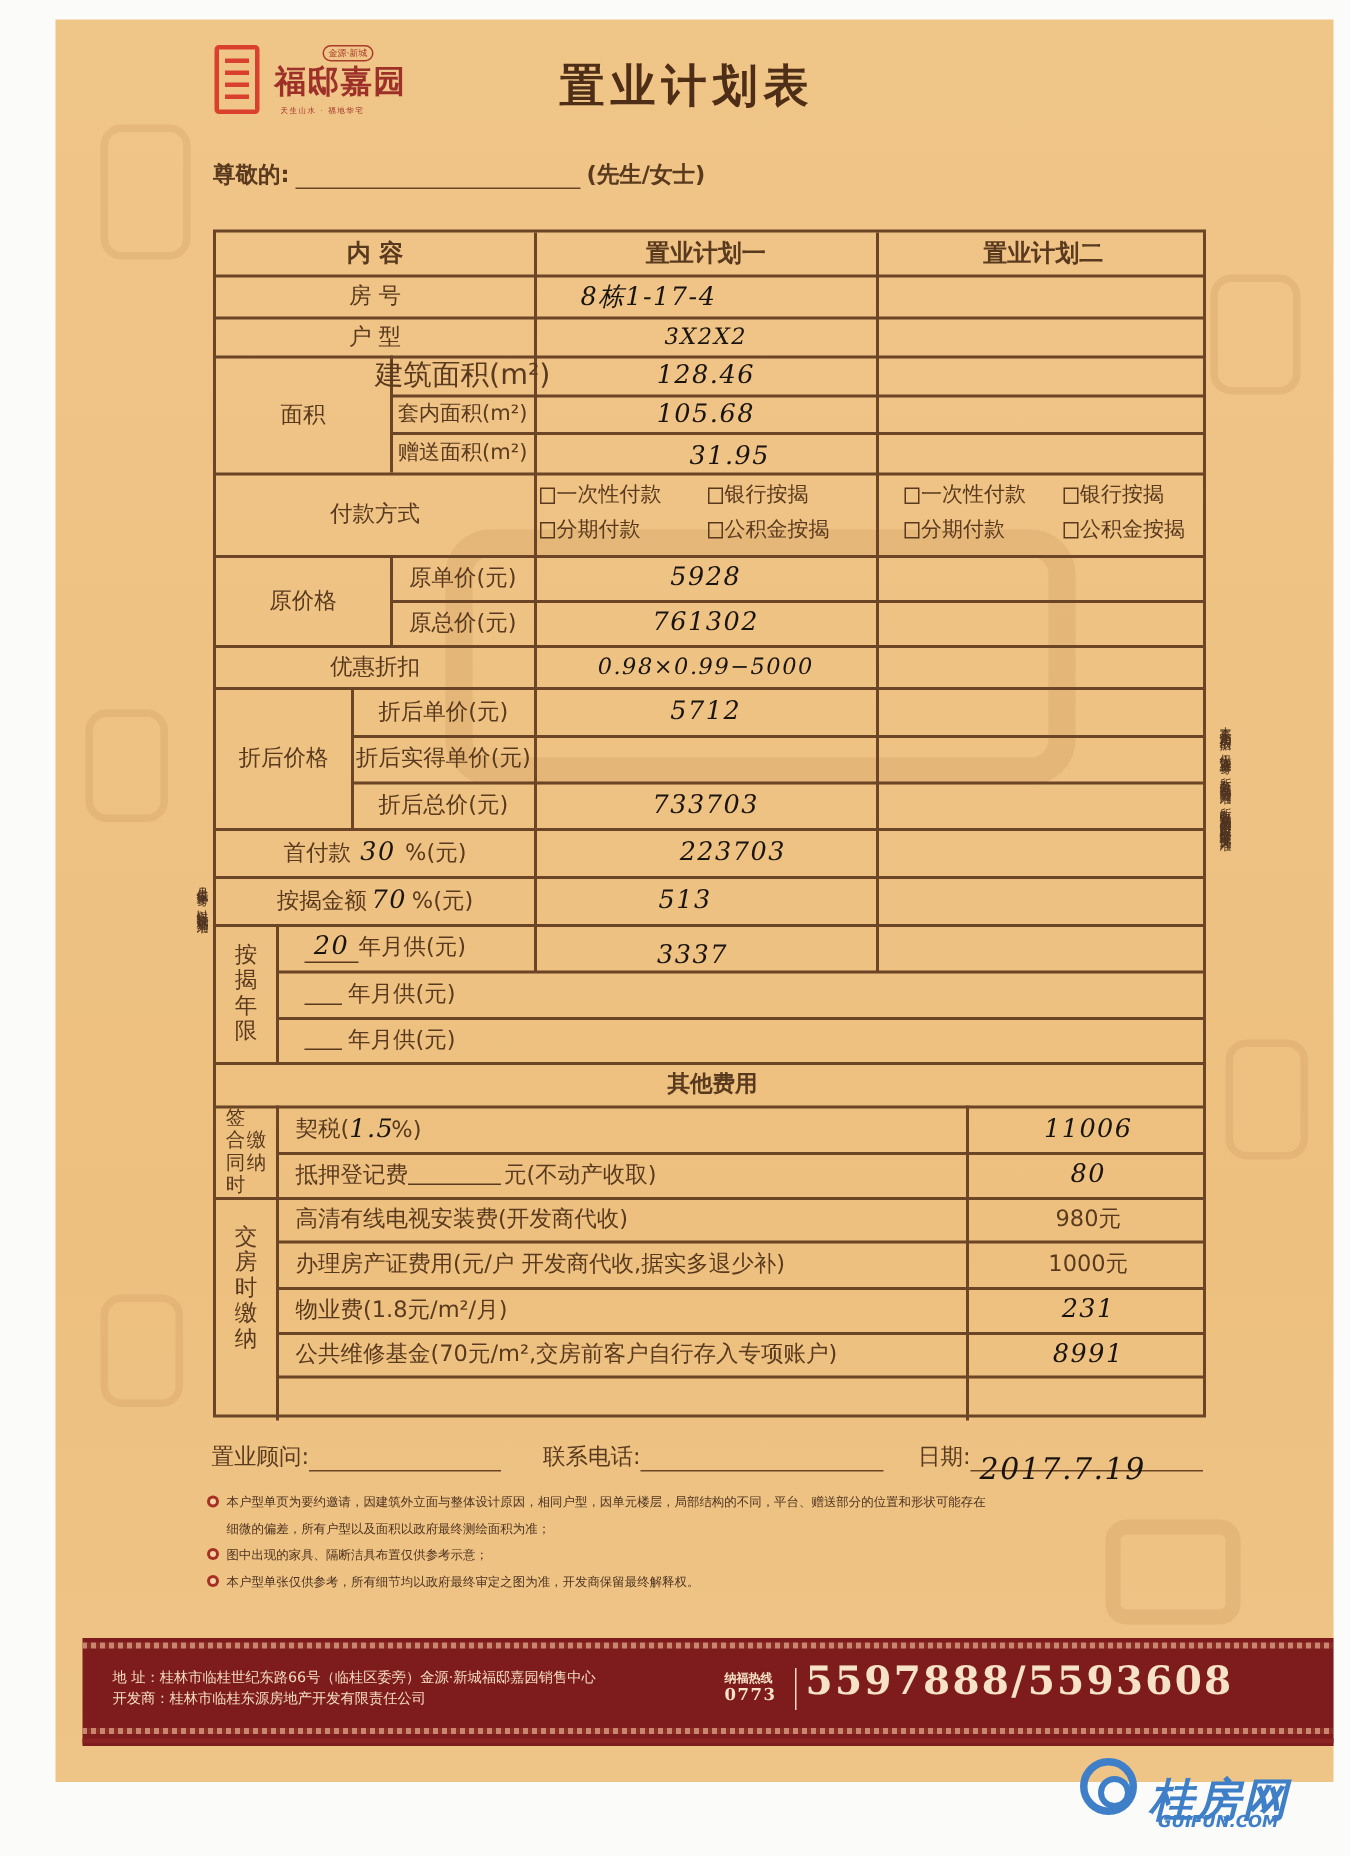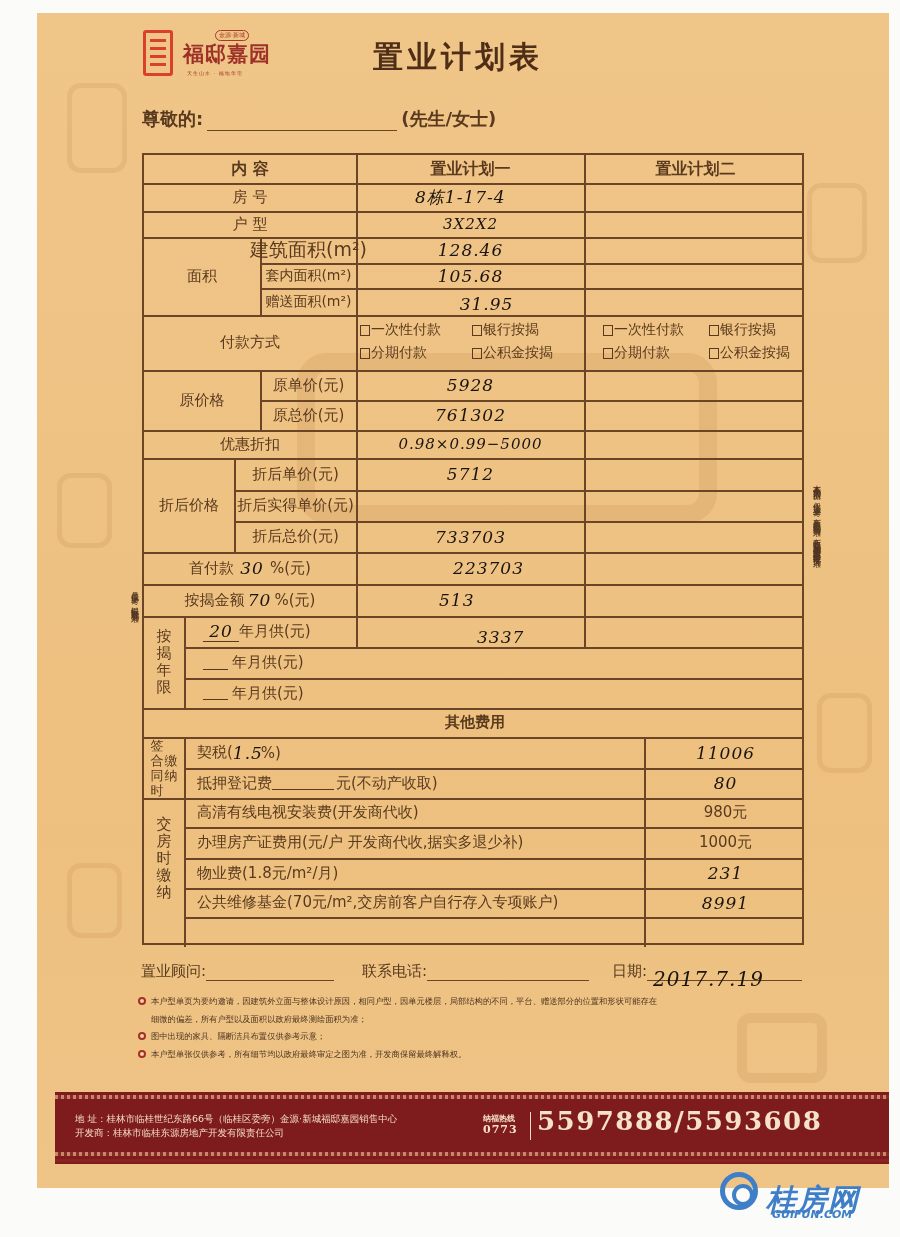--- a/index.html
+++ b/index.html
@@ -14,21 +14,21 @@
 
   .logo { position: absolute; left: 143px; top: 30px; width: 145px; height: 50px; }
   .logo-seal { position: absolute; left: 0; top: 0; width: 30px; height: 46px; border: 3px solid #d9402e; border-radius: 3px; }
   .logo-seal::before { content: ""; position: absolute; left: 4px; right: 4px; top: 6px; height: 3px; background: #d9402e; box-shadow: 0 8px 0 #d9402e, 0 16px 0 #d9402e, 0 24px 0 #d9402e; }
   .logo-tag { position: absolute; left: 72px; top: 0; font-size: 6px; color: #a73a2a; border: 1px solid #a73a2a; border-radius: 6px; padding: 0 3px; }
   .logo-name { position: absolute; left: 40px; top: 10px; font-family: "DejaVu Serif", "Liberation Serif", serif; font-size: 21px; color: #9d3028; letter-spacing: 1px; font-weight: bold; }
   .logo-slogan { position: absolute; left: 44px; top: 40px; font-size: 5px; color: #9d3028; letter-spacing: 1px; }
 
   .page-title { position: absolute; left: 373px; top: 37px; font-family: "DejaVu Serif", "Liberation Serif", serif; font-size: 30px; font-weight: bold; color: #4e2e16; letter-spacing: 4px; }
 
-  .salutation { position: absolute; left: 142px; top: 107px; font-size: 18px; font-weight: bold; color: #5a3a1e; }
+  .salutation { position: absolute; left: 142px; top: 107px; font-size: 15px; font-weight: bold; color: #5a3a1e; }
   .salutation .blank { display: inline-block; width: 190px; border-bottom: 1.5px solid #6b4525; margin: 0 4px; height: 14px; vertical-align: bottom; }
 
   .plan-table { position: absolute; left: 142px; top: 153px; width: 662px; height: 792px; border: 2px solid #6b4525; }
   .hl { position: absolute; height: 1.5px; background: #6b4525; }
   .vl { position: absolute; width: 1.5px; background: #6b4525; }
   .cell { position: absolute; display: flex; align-items: center; justify-content: center; font-size: 15px; color: #5a3a1e; white-space: nowrap; }
   .cell.left { justify-content: flex-start; padding-left: 4px; }
   .hdr { font-weight: bold; font-size: 16px; }
   .vert { flex-direction: column; line-height: 17px; }
   .hand { font-family: "DejaVu Serif", "Liberation Serif", serif; font-style: italic; color: #1a1410; font-size: 17px; letter-spacing: 1px; }
@@ -122,21 +122,21 @@
   <div class="vl" style="left:90px;top:303px;height:94px;"></div>
   <div class="vl" style="left:40px;top:461px;height:92px;"></div>
   <div class="vl" style="left:40px;top:582px;height:210px;"></div>
   <div class="vl" style="left:500px;top:582px;height:210px;"></div>
 
   <div class="cell hdr" style="left:213px;top:0;width:227px;height:28px;">置业计划一</div>
   <div class="cell hdr" style="left:0;top:0;width:212px;height:28px;">内  容</div>
   <div class="cell hdr" style="left:441px;top:0;width:221px;height:28px;">置业计划二</div>
 
   <div class="cell" style="left:0;top:28px;width:212px;height:28px;">房  号</div>
-  <div class="cell hand" style="left:213px;top:28px;width:227px;height:28px;justify-content:flex-start;padding-left:30px;margin-left:28px;">8栋1-17-4</div>
+  <div class="cell hand" style="left:213px;top:28px;width:227px;height:28px;justify-content:flex-start;padding-left:30px;">8栋1-17-4</div>
   <div class="cell hand" style="left:441px;top:28px;width:221px;height:28px;"></div>
 
   <div class="cell" style="left:0;top:56px;width:212px;height:26px;">户  型</div>
   <div class="cell hand" style="left:213px;top:56px;width:227px;height:26px;font-size:15px;">3X2X2</div>
   <div class="cell hand" style="left:441px;top:56px;width:221px;height:26px;"></div>
 
   <div class="cell" style="left:0;top:82px;width:116px;height:78px;">面积</div>
   <div class="cell" style="left:117px;top:82px;width:95px;height:26px;font-size:19px;">建筑面积(m²)</div>
   <div class="cell hand" style="left:213px;top:82px;width:227px;height:26px;">128.46</div>
   <div class="cell hand" style="left:441px;top:82px;width:221px;height:26px;"></div>
@@ -221,21 +221,21 @@
   <div class="cell vert" style="left:0;top:461px;width:40px;height:92px;">
     <span>按</span>
       <span>揭</span>
       <span>年</span>
       <span>限</span>
   </div>
   <div class="cell left" style="left:41px;top:461px;width:171px;height:31px;padding-left:18px;">
     <span class="hand" style="display:inline-block;width:36px;border-bottom:1px solid #5a3a1e;text-align:center;">20</span>
     <span>年月供(元)</span>
   </div>
-  <div class="cell hand" style="left:213px;top:461px;width:227px;height:42px;justify-content:flex-start;padding-left:120px;">3337</div>
+  <div class="cell hand" style="left:213px;top:461px;width:227px;height:42px;justify-content:flex-start;padding-left:81px;">3337</div>
   <div class="cell left" style="left:41px;top:492px;width:171px;height:31px;padding-left:18px;">
     <span style="display:inline-block;width:25px;border-bottom:1px solid #5a3a1e;height:14px;"></span>
     <span style="margin-left:4px;">年月供(元)</span>
   </div>
   <div class="cell left" style="left:41px;top:523px;width:171px;height:30px;padding-left:18px;">
     <span style="display:inline-block;width:25px;border-bottom:1px solid #5a3a1e;height:14px;"></span>
     <span style="margin-left:4px;">年月供(元)</span>
   </div>
 
   <div class="cell hdr" style="left:0;top:553px;width:662px;height:29px;font-size:15px;">其他费用</div>

